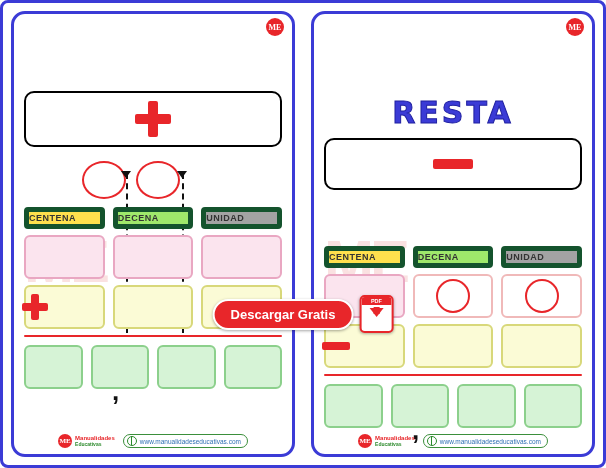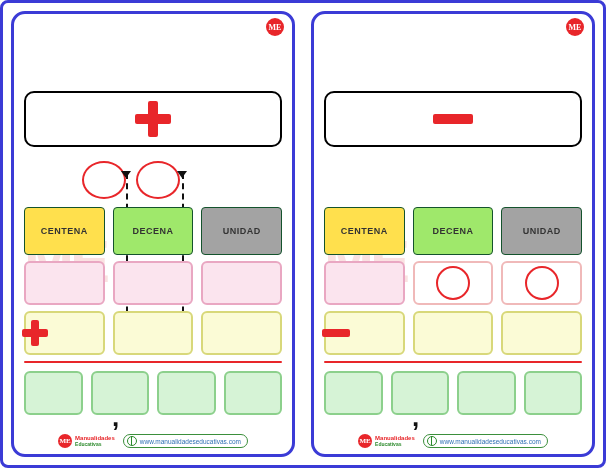--- a/index.html
+++ b/index.html
@@ -116,27 +116,26 @@
     border-right:5px solid transparent;
     border-top:7px solid #111;
   }
 
   .head-row{
     display:flex;gap:8px;
     margin-top:2px;
   }
   .head-cell{
     flex:1;
-    text-align:center;
     font-size:9px;
     font-weight:bold;
     color:#333;
-    border:1px solid #14532d;
+    border:5px solid #14532d;
     border-radius:4px;
-    padding:18px 0;
+    padding:1px 0;
     letter-spacing:.5px;
   }
   .h-centena{background:#ffe04d;}
   .h-decena{background:#9fe86b;}
   .h-unidad{background:#a3a3a3;}
 
   .grid-rows{
     display:flex;flex-direction:column;
     gap:6px;
     margin-top:6px;
@@ -356,20 +355,21 @@
     </div>
   </div>
 
   <div class="card">
     <div class="watermark">ME</div>
 
     <div class="logo-corner">
       <div class="circ">ME</div>
     </div>
 
+    <div class="title">RESTA</div>
 
     <div class="op-box">
       <div class="minus-big"></div>
     </div>
 
     <div class="carry-row"></div>
 
     <div class="head-row">
       <div class="head-cell h-centena">CENTENA</div>
       <div class="head-cell h-decena">DECENA</div>
@@ -414,14 +414,22 @@
           <small>Educativas</small>
         </div>
       </div>
       <div class="url-pill">
         <span class="url-globe"></span>
         <span>www.manualidadeseducativas.com</span>
       </div>
     </div>
   </div>
 
+  <div class="dl-wrap">
+    <div class="dl-btn">Descargar Gratis</div>
+    <div class="pdf-btn">
+      <div class="pdf-label">PDF</div>
+      <div class="pdf-arrow"></div>
+      <div class="pdf-stem"></div>
+    </div>
+  </div>
 
 </div>
 
 </body></html>

